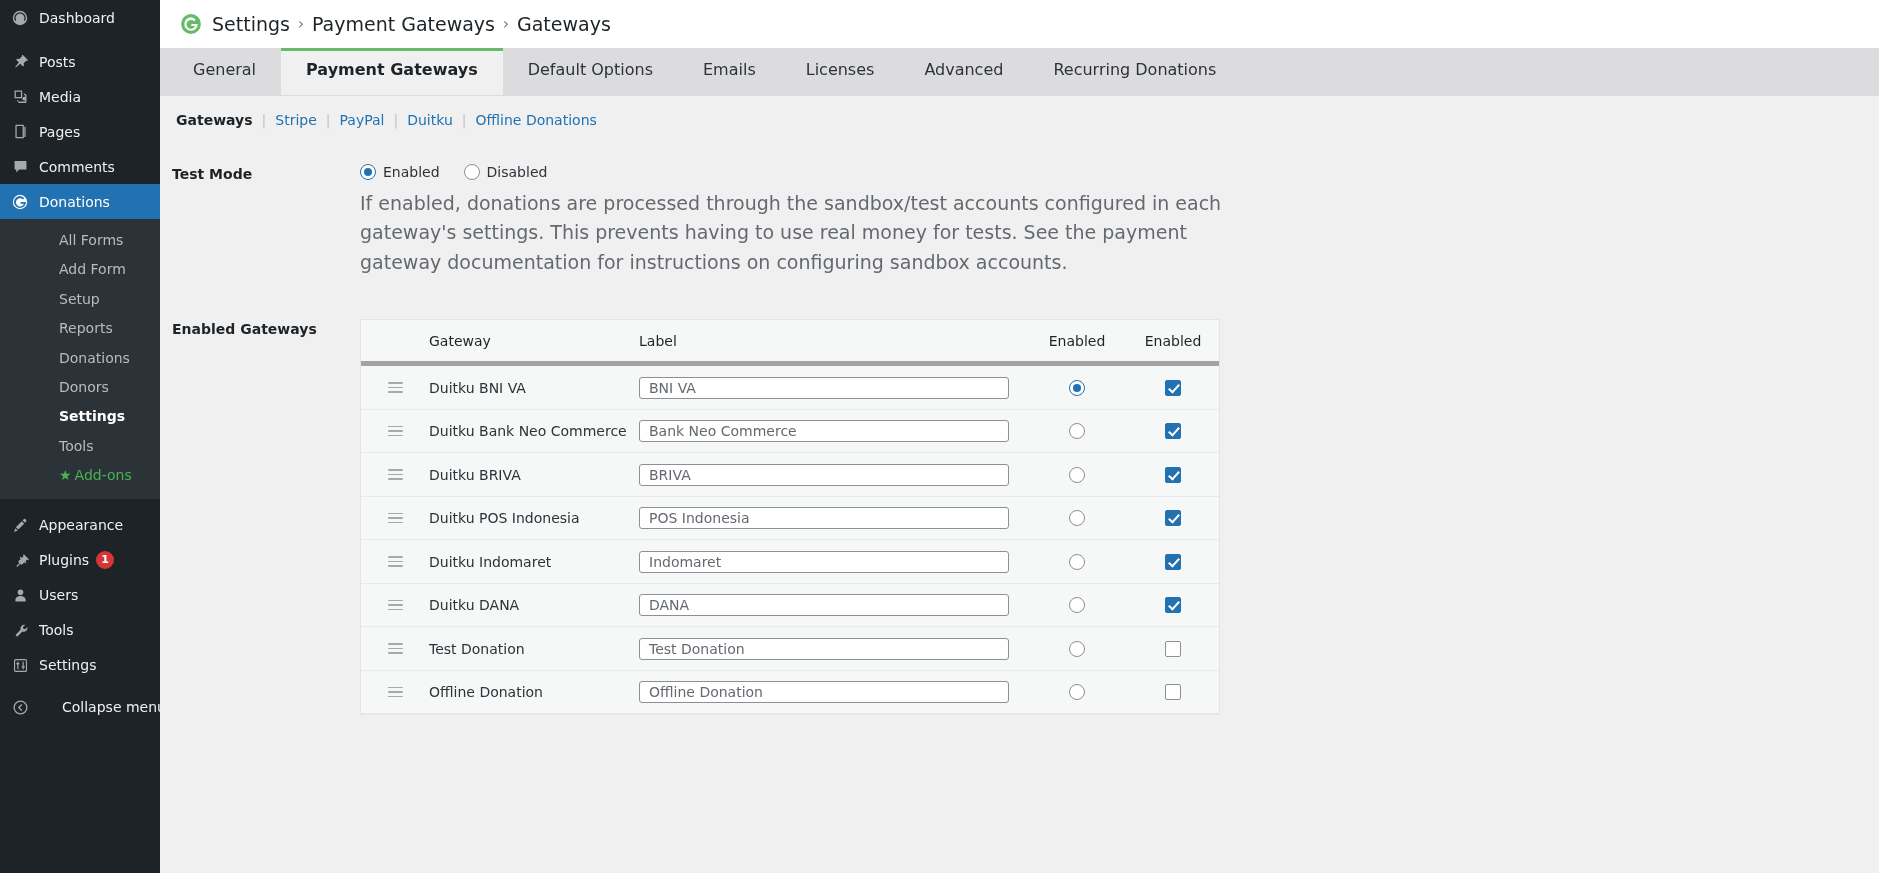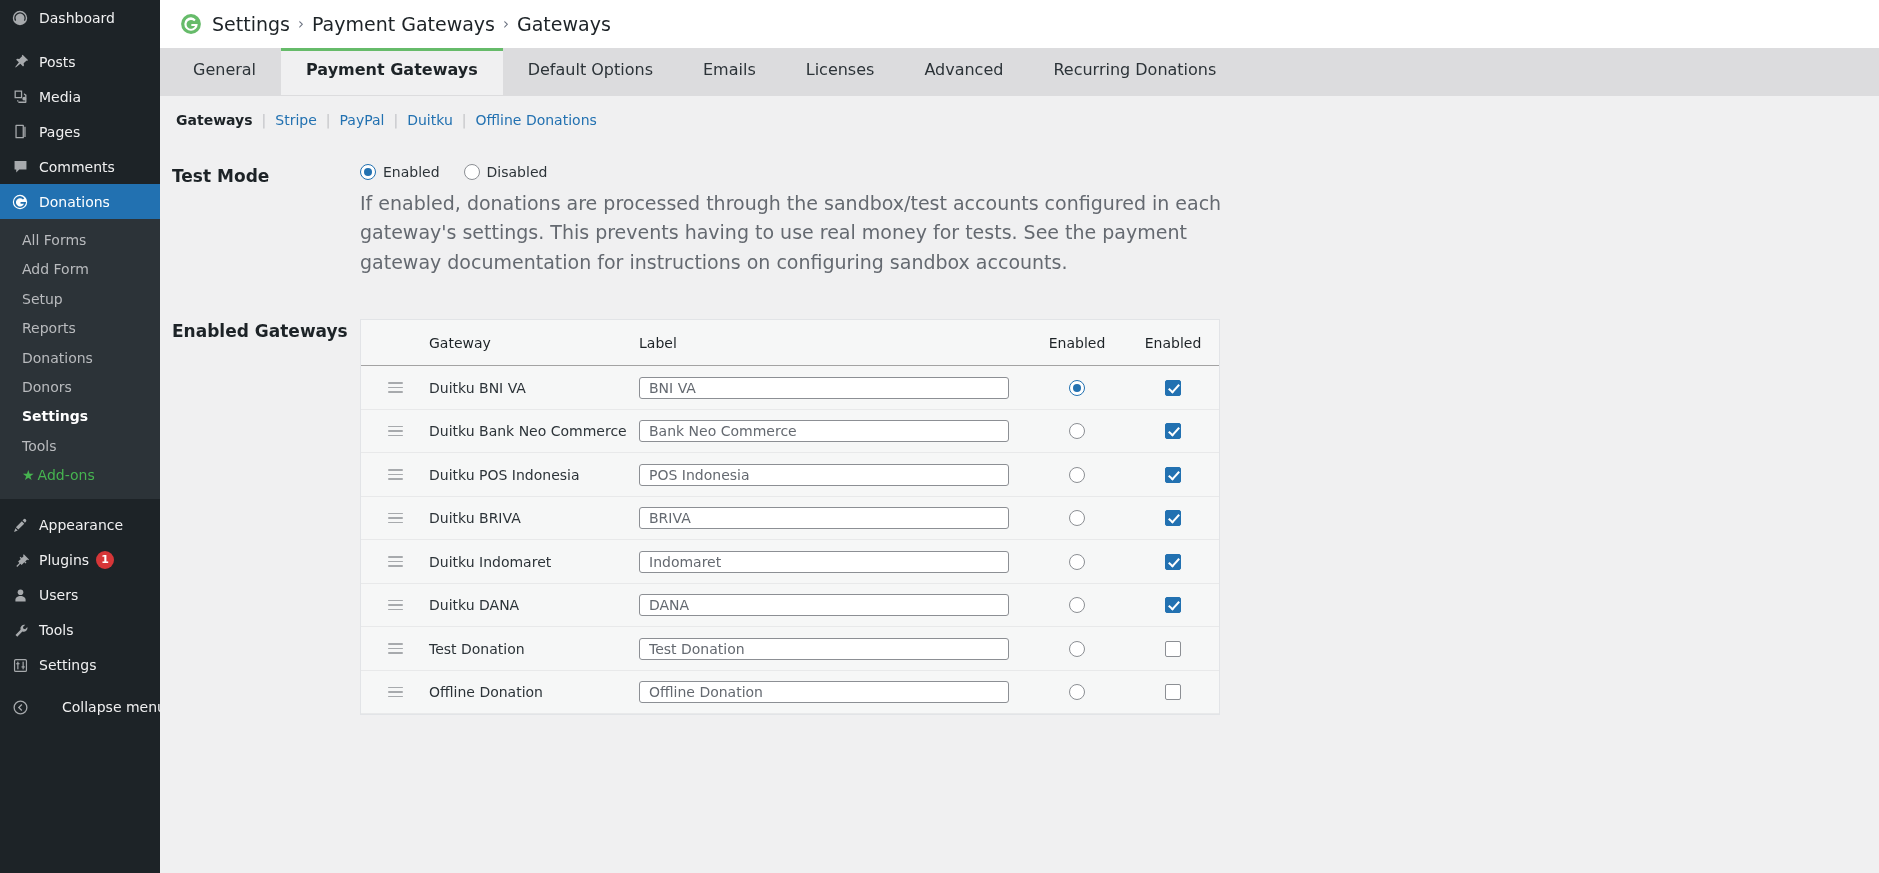--- a/index.html
+++ b/index.html
@@ -64,20 +64,21 @@
     background: #2c3338;
     padding: 7px 0 8px 0;
   }
   .submenu-item {
     font-size: 14px;
     color: #b9bbbe;
     padding: 7px 0 7px 22px;
     line-height: 1.1;
     cursor: pointer;
     white-space: nowrap;
+    margin-left: 37px;
   }
   .submenu-item.active { color: #fff; font-weight: bold; }
   .submenu-item.addons { color: #46b450; font-weight: normal; }
   .submenu-item.addons .star { color: #46b450; margin-right: 3px; }
 
   .sep { height: 9px; background: #1d2327; }
 
   .badge {
     display: inline-block;
     background: #d63638;
@@ -175,21 +176,21 @@
   }
   .subnav .pipe { color: #c3c4c7; }
 
   
   .form-body { padding: 12px 0 0 0; }
 
   .field-row { display: flex; padding: 0 0 0 12px; }
   .field-label {
     width: 188px;
     min-width: 188px;
-    font-size: 17px;
+    font-size: 14px;
     font-weight: bold;
     color: #1d2327;
     padding-top: 14px;
   }
   .field-content { flex: 1; padding-top: 12px; }
 
   .radio-group { display: flex; align-items: center; gap: 24px; margin-bottom: 9px; }
   .radio-opt { display: flex; align-items: center; gap: 7px; font-size: 14px; color: #2c3338; cursor: pointer;}
   .rb {
     width: 16px; height: 16px;
@@ -224,21 +225,21 @@
     background: #fff;
     border: 1px solid #e2e4e7;
     width: 860px;
     margin-top: 2px;
   }
   .gw-head {
     display: flex;
     align-items: center;
     height: 46px;
     background: #f6f7f7;
-    border-bottom: 1px solid #a3a3a3;
+    border-bottom: 5px solid #a3a3a3;
     font-size: 14px;
     color: #1d2327;
   }
   .gw-row {
     display: flex;
     align-items: center;
     height: 43.5px;
     background: #f6f7f7;
     border-bottom: 1px solid #e8e9ea;
     font-size: 14px;
@@ -571,56 +572,56 @@
             </div>
 
             <div class="gw-row">
               <div class="c-handle">
                   <span class="handle">
                     <span></span>
                     <span></span>
                     <span></span>
                   </span>
                 </div>
+              <div class="c-gateway">Duitku BRIVA</div>
+              <div class="c-label"><input class="lbl-input" type="text" value="BRIVA" style=""></div>
+              <div class="c-default">
+                  <span class="rb"></span>
+                </div>
+              <div class="c-enabled">
+                  <span class="cb checked"></span>
+                </div>
+            </div>
+
+            <div class="gw-row">
+              <div class="c-handle">
+                  <span class="handle">
+                    <span></span>
+                    <span></span>
+                    <span></span>
+                  </span>
+                </div>
               <div class="c-gateway">Duitku POS Indonesia</div>
               <div class="c-label"><input class="lbl-input" type="text" value="POS Indonesia" style=""></div>
               <div class="c-default">
                   <span class="rb"></span>
                 </div>
               <div class="c-enabled">
                   <span class="cb checked"></span>
                 </div>
             </div>
 
             <div class="gw-row">
               <div class="c-handle">
                   <span class="handle">
                     <span></span>
                     <span></span>
                     <span></span>
                   </span>
                 </div>
-              <div class="c-gateway">Duitku BRIVA</div>
-              <div class="c-label"><input class="lbl-input" type="text" value="BRIVA" style=""></div>
-              <div class="c-default">
-                  <span class="rb"></span>
-                </div>
-              <div class="c-enabled">
-                  <span class="cb checked"></span>
-                </div>
-            </div>
-
-            <div class="gw-row">
-              <div class="c-handle">
-                  <span class="handle">
-                    <span></span>
-                    <span></span>
-                    <span></span>
-                  </span>
-                </div>
               <div class="c-gateway">Duitku Indomaret</div>
               <div class="c-label"><input class="lbl-input" type="text" value="Indomaret" style=""></div>
               <div class="c-default">
                   <span class="rb"></span>
                 </div>
               <div class="c-enabled">
                   <span class="cb checked"></span>
                 </div>
             </div>
 

